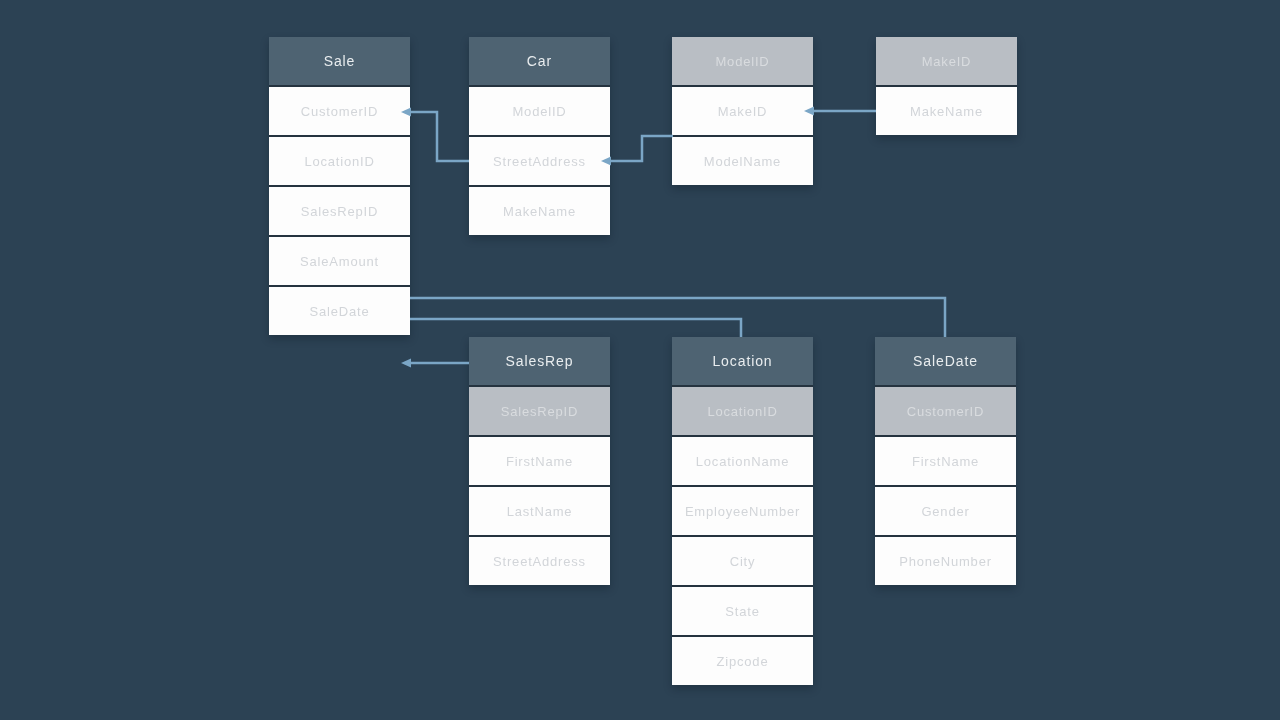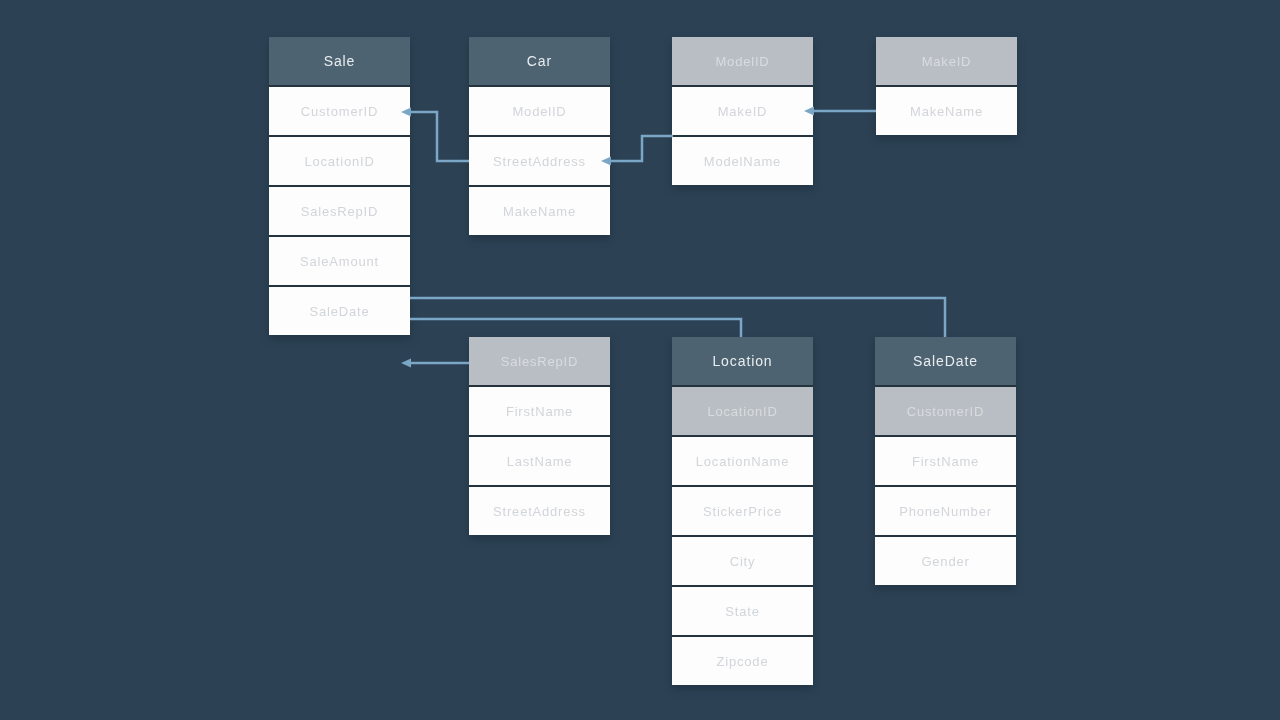--- a/index.html
+++ b/index.html
@@ -90,35 +90,36 @@
   <div class="table" id="tbl-model">
       <div class="row key">ModelID</div>
       <div class="row">MakeID</div>
       <div class="row">ModelName</div>
     </div>
   <div class="table" id="tbl-make">
       <div class="row key">MakeID</div>
       <div class="row">MakeName</div>
     </div>
   <div class="table" id="tbl-salesrep">
+      <div class="hdr">SalesRep</div>
       <div class="row key">SalesRepID</div>
       <div class="row">FirstName</div>
       <div class="row">LastName</div>
       <div class="row">StreetAddress</div>
     </div>
   <div class="table" id="tbl-location">
       <div class="hdr">Location</div>
       <div class="row key">LocationID</div>
       <div class="row">LocationName</div>
-      <div class="row">StickerPrice</div>
+      <div class="row">EmployeeNumber</div>
       <div class="row">City</div>
       <div class="row">State</div>
       <div class="row">Zipcode</div>
     </div>
   <div class="table" id="tbl-customer">
       <div class="hdr">SaleDate</div>
       <div class="row key">CustomerID</div>
       <div class="row">FirstName</div>
+      <div class="row">Gender</div>
       <div class="row">PhoneNumber</div>
-      <div class="row">Gender</div>
     </div>
 
 </div>
 
 </body></html>

